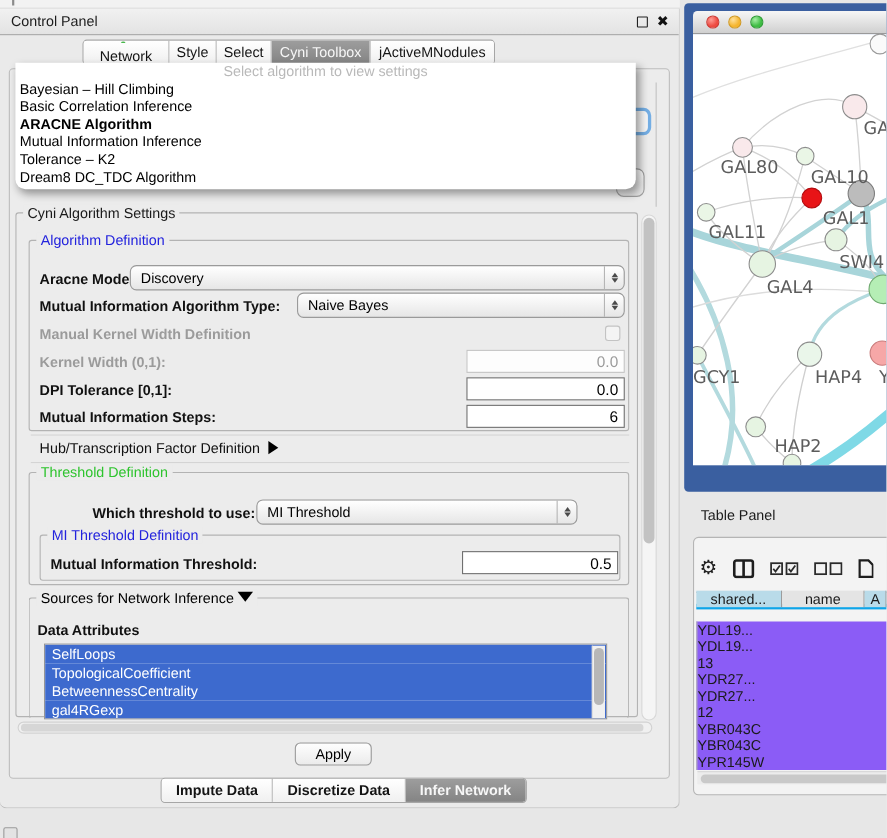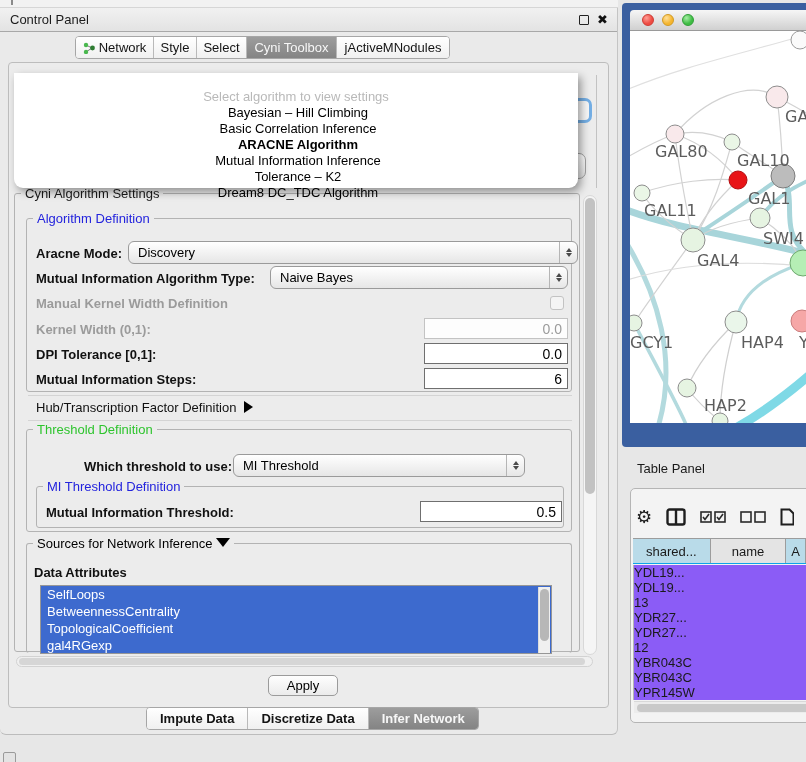--- a/index.html
+++ b/index.html
@@ -20,40 +20,40 @@
         border-right:1px solid #c4c4c4; border-bottom:1px solid #bcbcbc; border-radius:0 0 6px 6px; }
   .cp-titlebar { left:0; top:0; width:100%; height:24px;
         background:linear-gradient(#f1f1f1,#e3e3e3); border-bottom:1px solid #a8a8a8; }
   .cp-title { left:10px; top:0; line-height:24px; font-size:13px; color:#1c1c1c; }
   .btn-restore { right:28px; top:7px; width:10px; height:10px; border:1.6px solid #222; border-radius:1px; }
   .btn-close { right:9px; top:3px; font-size:13px; font-weight:bold; color:#111; line-height:18px; }
 
   
   .seg { display:flex; height:23px; background:#fdfdfd; border:1px solid #a6a6a6; border-radius:4px; overflow:hidden; }
   .seg .tab { display:flex; align-items:center; justify-content:center; gap:4px;
-        border-left:1px solid #b9b9b9; font-size:13px; color:#141414; background:linear-gradient(#ffffff,#f0f0f0); }
+        border-left:1px solid #b9b9b9; font-size:13px; color:#141414; background:linear-gradient(#ffffff,#f0f0f0);flex-direction:column; }
   .seg .tab:first-child { border-left:none; }
   .seg .tab.sel { background:linear-gradient(#9d9d9d,#848484); color:#f7f7f7; }
   .tabbar-top { left:75px; top:36px; }
   .tabbar-bottom { left:146px; top:707px; z-index:30; }
 
   
   .outer-panel { left:8px; top:62px; width:601px; height:646px; background:#ececec;
         border:1px solid #bdbdbd; border-radius:4px; }
 
   
   .frag-combo1 { left:566px; top:98px; width:26px; height:25px; border:3px solid #74aee4; border-radius:7px; background:#f6f6f6; z-index:5; }
   .frag-combo2 { left:560px; top:153px; width:26px; height:26px; border:1px solid #9f9f9f; border-radius:7px; background:linear-gradient(#fff,#e2e2e2); z-index:5; }
   .frag-line1 { left:596px; top:75px; width:1px; height:113px; background:#c2c2c2; z-index:5; }
 
   
   .popup { left:14px; top:57px; width:564px; height:115px; background:#ffffff; z-index:10;
-        border-radius:0 0 9px 9px; box-shadow:3px 4px 8px rgba(0,0,0,.38); padding-top:16px;margin-top:16px; }
+        border-radius:0 0 9px 9px; box-shadow:3px 4px 8px rgba(0,0,0,.38); padding-top:0; }
   .popup .ph { text-align:center; color:#b9b9b9; height:16px; line-height:15px; font-size:13px; }
-  .popup .opt { height:16px; line-height:16px; padding-left:4px; font-size:13px; color:#000; white-space:nowrap;text-align:center; }
+  .popup .opt { height:16px; line-height:16px; padding-left:4px; font-size:13px; color:#000; white-space:nowrap; }
   .popup .opt.b { font-weight:bold; }
 
   
   .group { position:absolute; border:1px solid #b3b3b3; border-radius:3px; }
   .gtitle { position:absolute; top:-8px; left:6px; background:#ececec; padding:0 4px; font-size:13px; white-space:nowrap; }
   .gtitle.blue { color:#2323dd; } .gtitle.green { color:#2ec42e; }
 
   .lbl { position:absolute; font-size:13px; font-weight:bold; color:#111; white-space:nowrap; }
   .lbl.dis { color:#9b9b9b; }
   .lbl.norm { font-weight:normal; }
@@ -103,21 +103,21 @@
   .tl.g { left:52px; background:radial-gradient(circle at 35% 30%, #a6eea5, #3fbc44 60%); border:1px solid #2f9e36; }
   .net-canvas { left:630px; top:31px; width:176px; height:392px; background:#fff; overflow:hidden; }
 
   
   .tp-title { left:637px; top:461px; font-size:13px; color:#1a1a1a; }
   .tpanel { left:630px; top:488px; width:180px; height:235px; background:#f3f3f3;
         border:1px solid #b5b5b5; border-radius:5px 0 0 5px; }
   .tp-toolbar { left:636px; top:500px; width:170px; height:34px; display:flex; align-items:center; gap:14px; }
   .gear { font-family:"DejaVu Sans",sans-serif; font-size:18px; color:#1e1e1e; line-height:20px; }
   .tbl { left:633px; top:538px; width:173px; }
-  .tbl .hrow { display:flex; height:26px; border-top:1px solid #9c9c9c; border-bottom:1px solid #0ea5e9; }
+  .tbl .hrow { display:flex; height:16px; border-top:1px solid #9c9c9c; border-bottom:5px solid #0ea5e9;align-items:center; }
   .tbl .hcell { border-right:1px solid #9c9c9c; font-size:13px; display:flex; align-items:center; justify-content:center; overflow:hidden; }
   .tbl-body-wrap { left:633px; top:565px; width:173px; height:135px; overflow:hidden; background:#8b5cf6; border-left:1px solid #b5b5b5; }
   .tp-hsb { left:634px; top:701px; width:172px; height:12px; background:#ececec; border-top:1px solid #d8d8d8; }
   .tp-hsb .th { position:absolute; left:3px; top:2px; width:169px; height:8px; background:#c9c9c9; border-radius:4px 0 0 4px; }
 
   svg text { font-family:"DejaVu Sans","Liberation Sans",sans-serif; }
 </style>
 </head>
 <body>
 
@@ -176,21 +176,21 @@
 </div>
 
 <div class="abs group" style="left:14px; top:193px; width:566px; height:459px;">
   <span class="gtitle" style="background:#ececec;">Cyni Algorithm Settings</span>
 </div>
 
 <div class="abs group" style="left:26px; top:218px; width:546px; height:174px;">
   <span class="gtitle blue">Algorithm Definition</span>
 </div>
 <div class="lbl" style="left:36px; top:246px;">Aracne Mode:</div>
-<div class="combo" style="left:128px; top:241px; width:450px;">
+<div class="combo" style="left:118px; top:241px; width:450px;">
   <span class="val">Discovery</span>
   <span class="spin">
       <i class="up"></i>
       <i class="dn"></i>
     </span>
 </div>
 <div class="lbl" style="left:36px; top:271px;">Mutual Information Algorithm Type:</div>
 <div class="combo" style="left:270px; top:266px; width:298px;">
   <span class="val">Naive Bayes</span>
   <span class="spin">
@@ -232,22 +232,22 @@
 
 <div class="abs group" style="left:26px; top:543px; width:546px; height:110px; border-bottom:none;">
   <span class="gtitle" style="background:#ececec; color:#000;">
     <span>Sources for Network Inference</span>&nbsp;<span class="tri-down"></span>
   </span>
 </div>
 <div class="lbl" style="left:34px; top:565px;">Data Attributes</div>
 <div class="abs listbox">
   <div id="sources-list">
       <div class="row" style="background: rgb(61, 106, 206);">SelfLoops</div>
+      <div class="row" style="background: rgb(61, 106, 206);">TopologicalCoefficient</div>
       <div class="row" style="background: rgb(61, 106, 206);">BetweennessCentrality</div>
-      <div class="row" style="background: rgb(61, 106, 206);">TopologicalCoefficient</div>
       <div class="row" style="background: rgb(61, 106, 206);">gal4RGexp</div>
     </div>
   <div class="list-vsb">
       <div class="th"></div>
     </div>
 </div>
 
 <div class="abs vsb">
     <div class="th"></div>
   </div>

